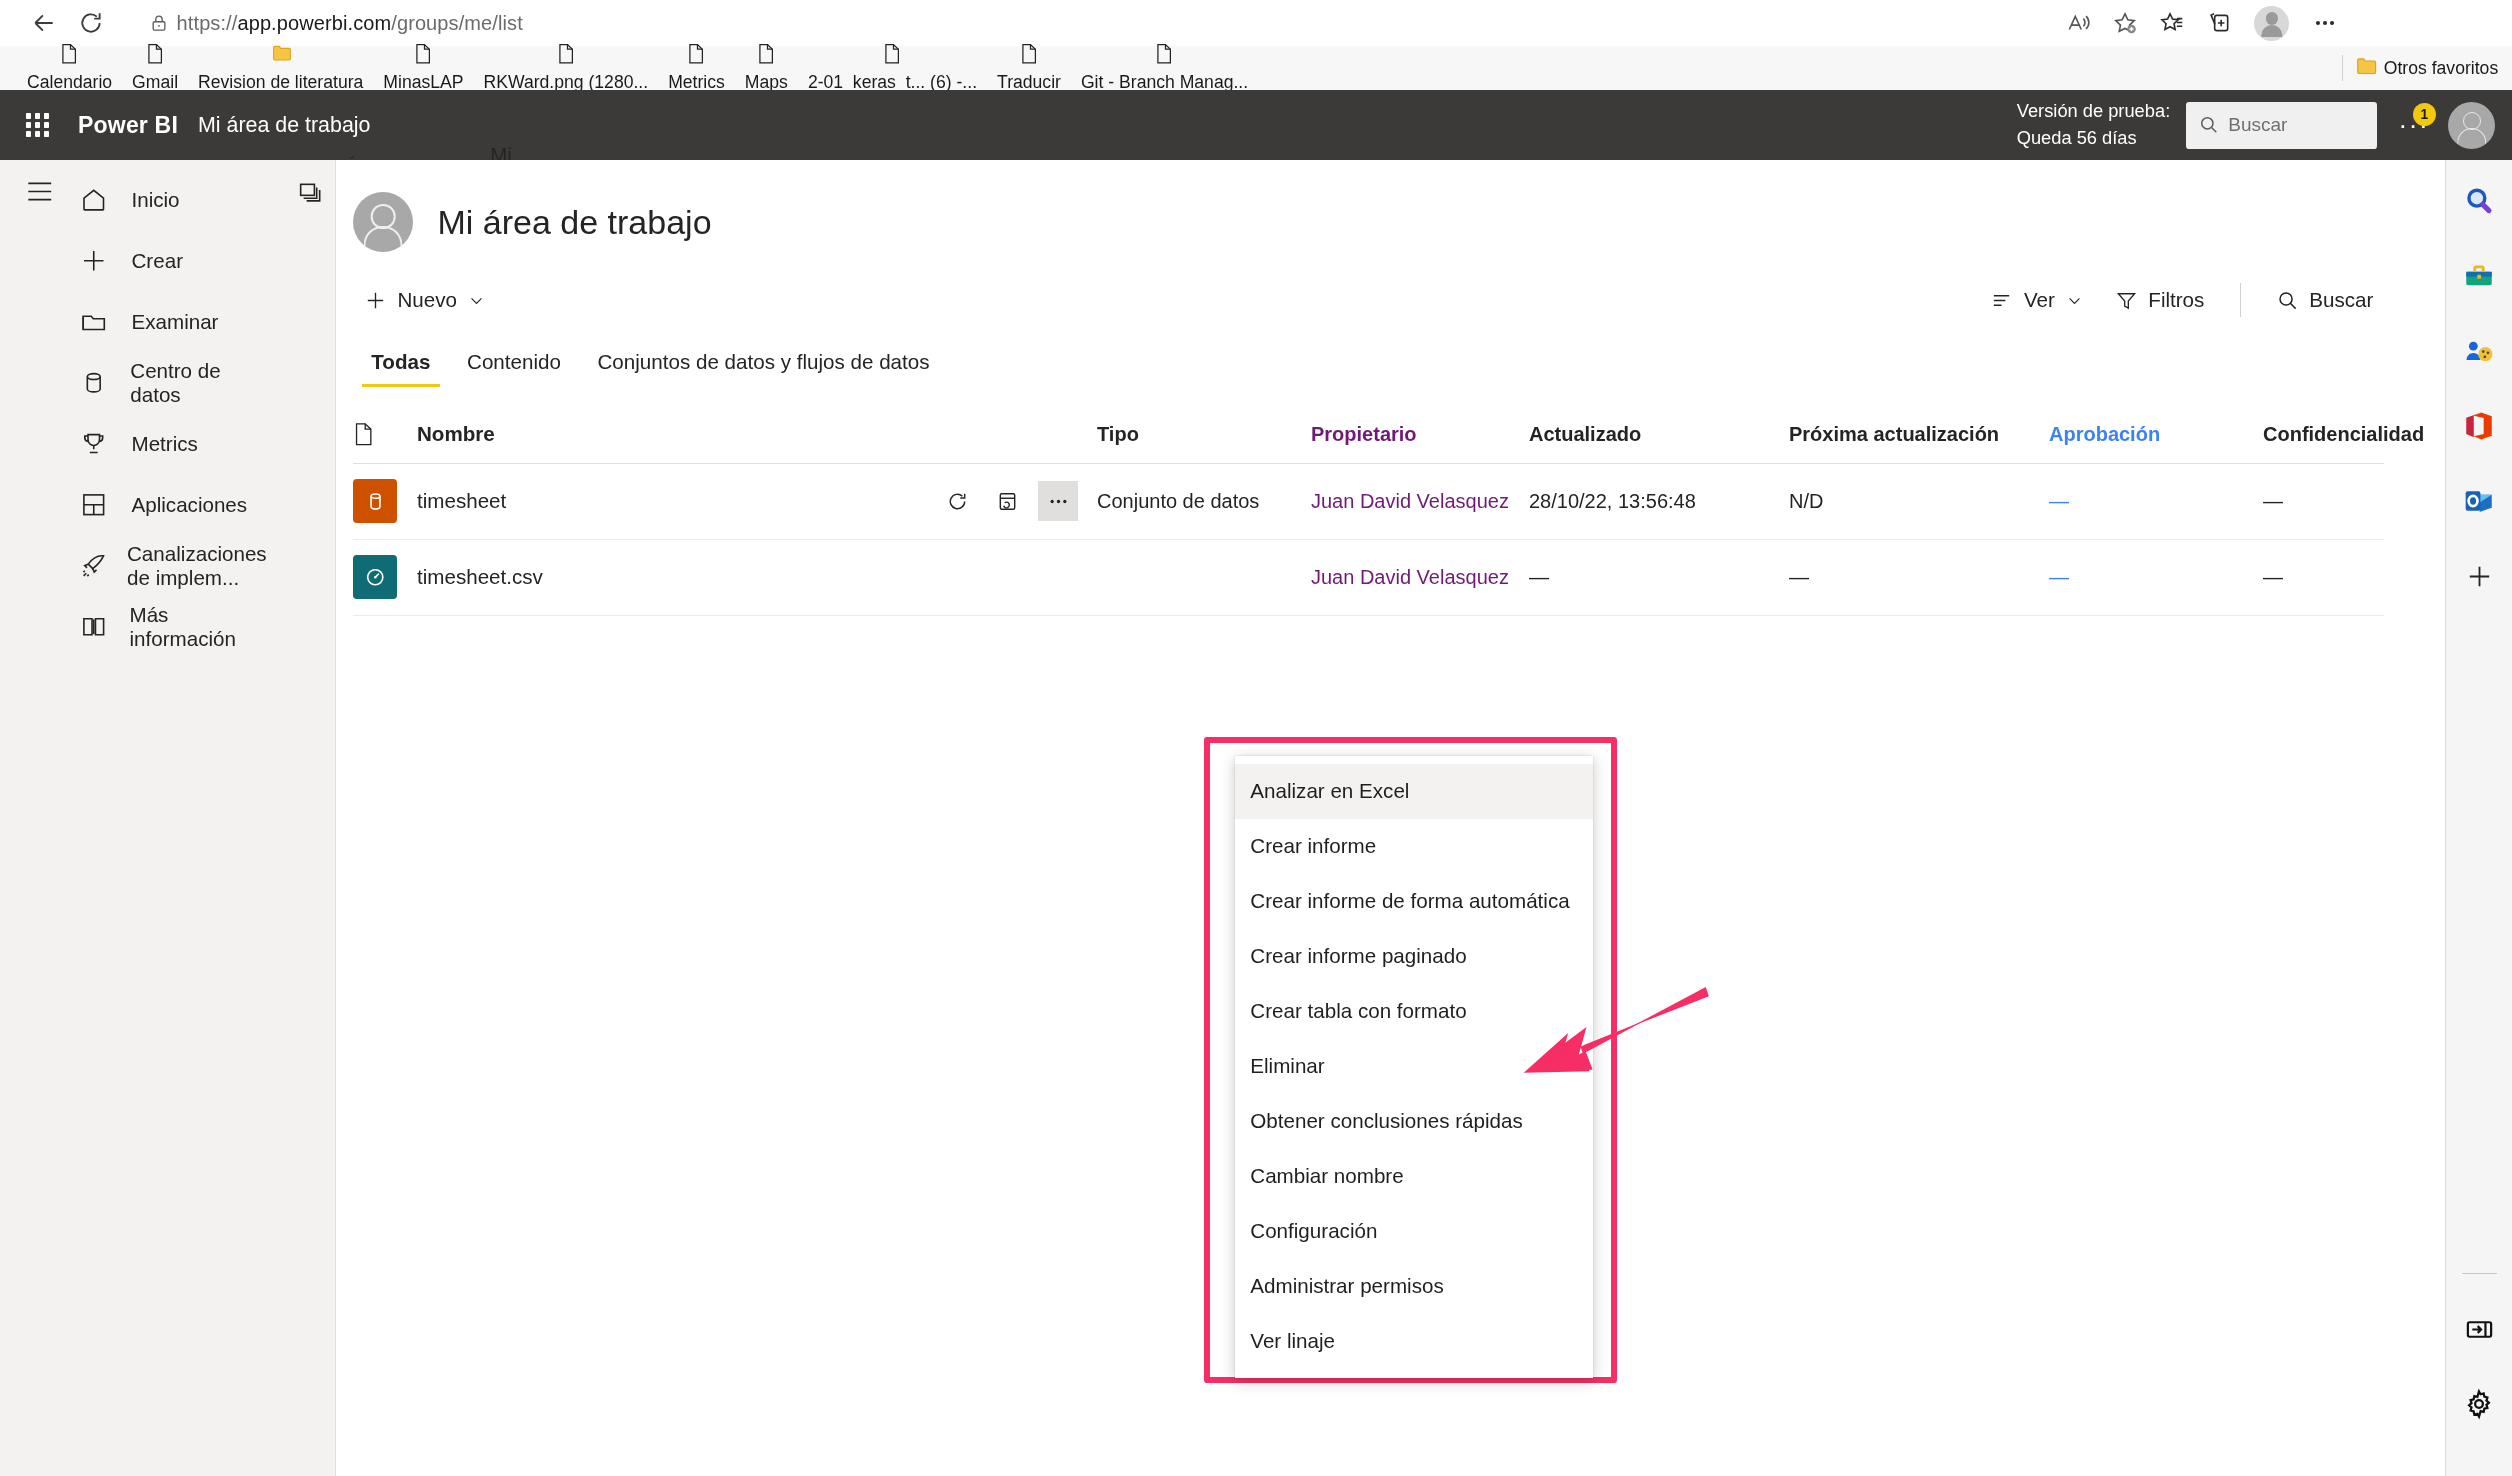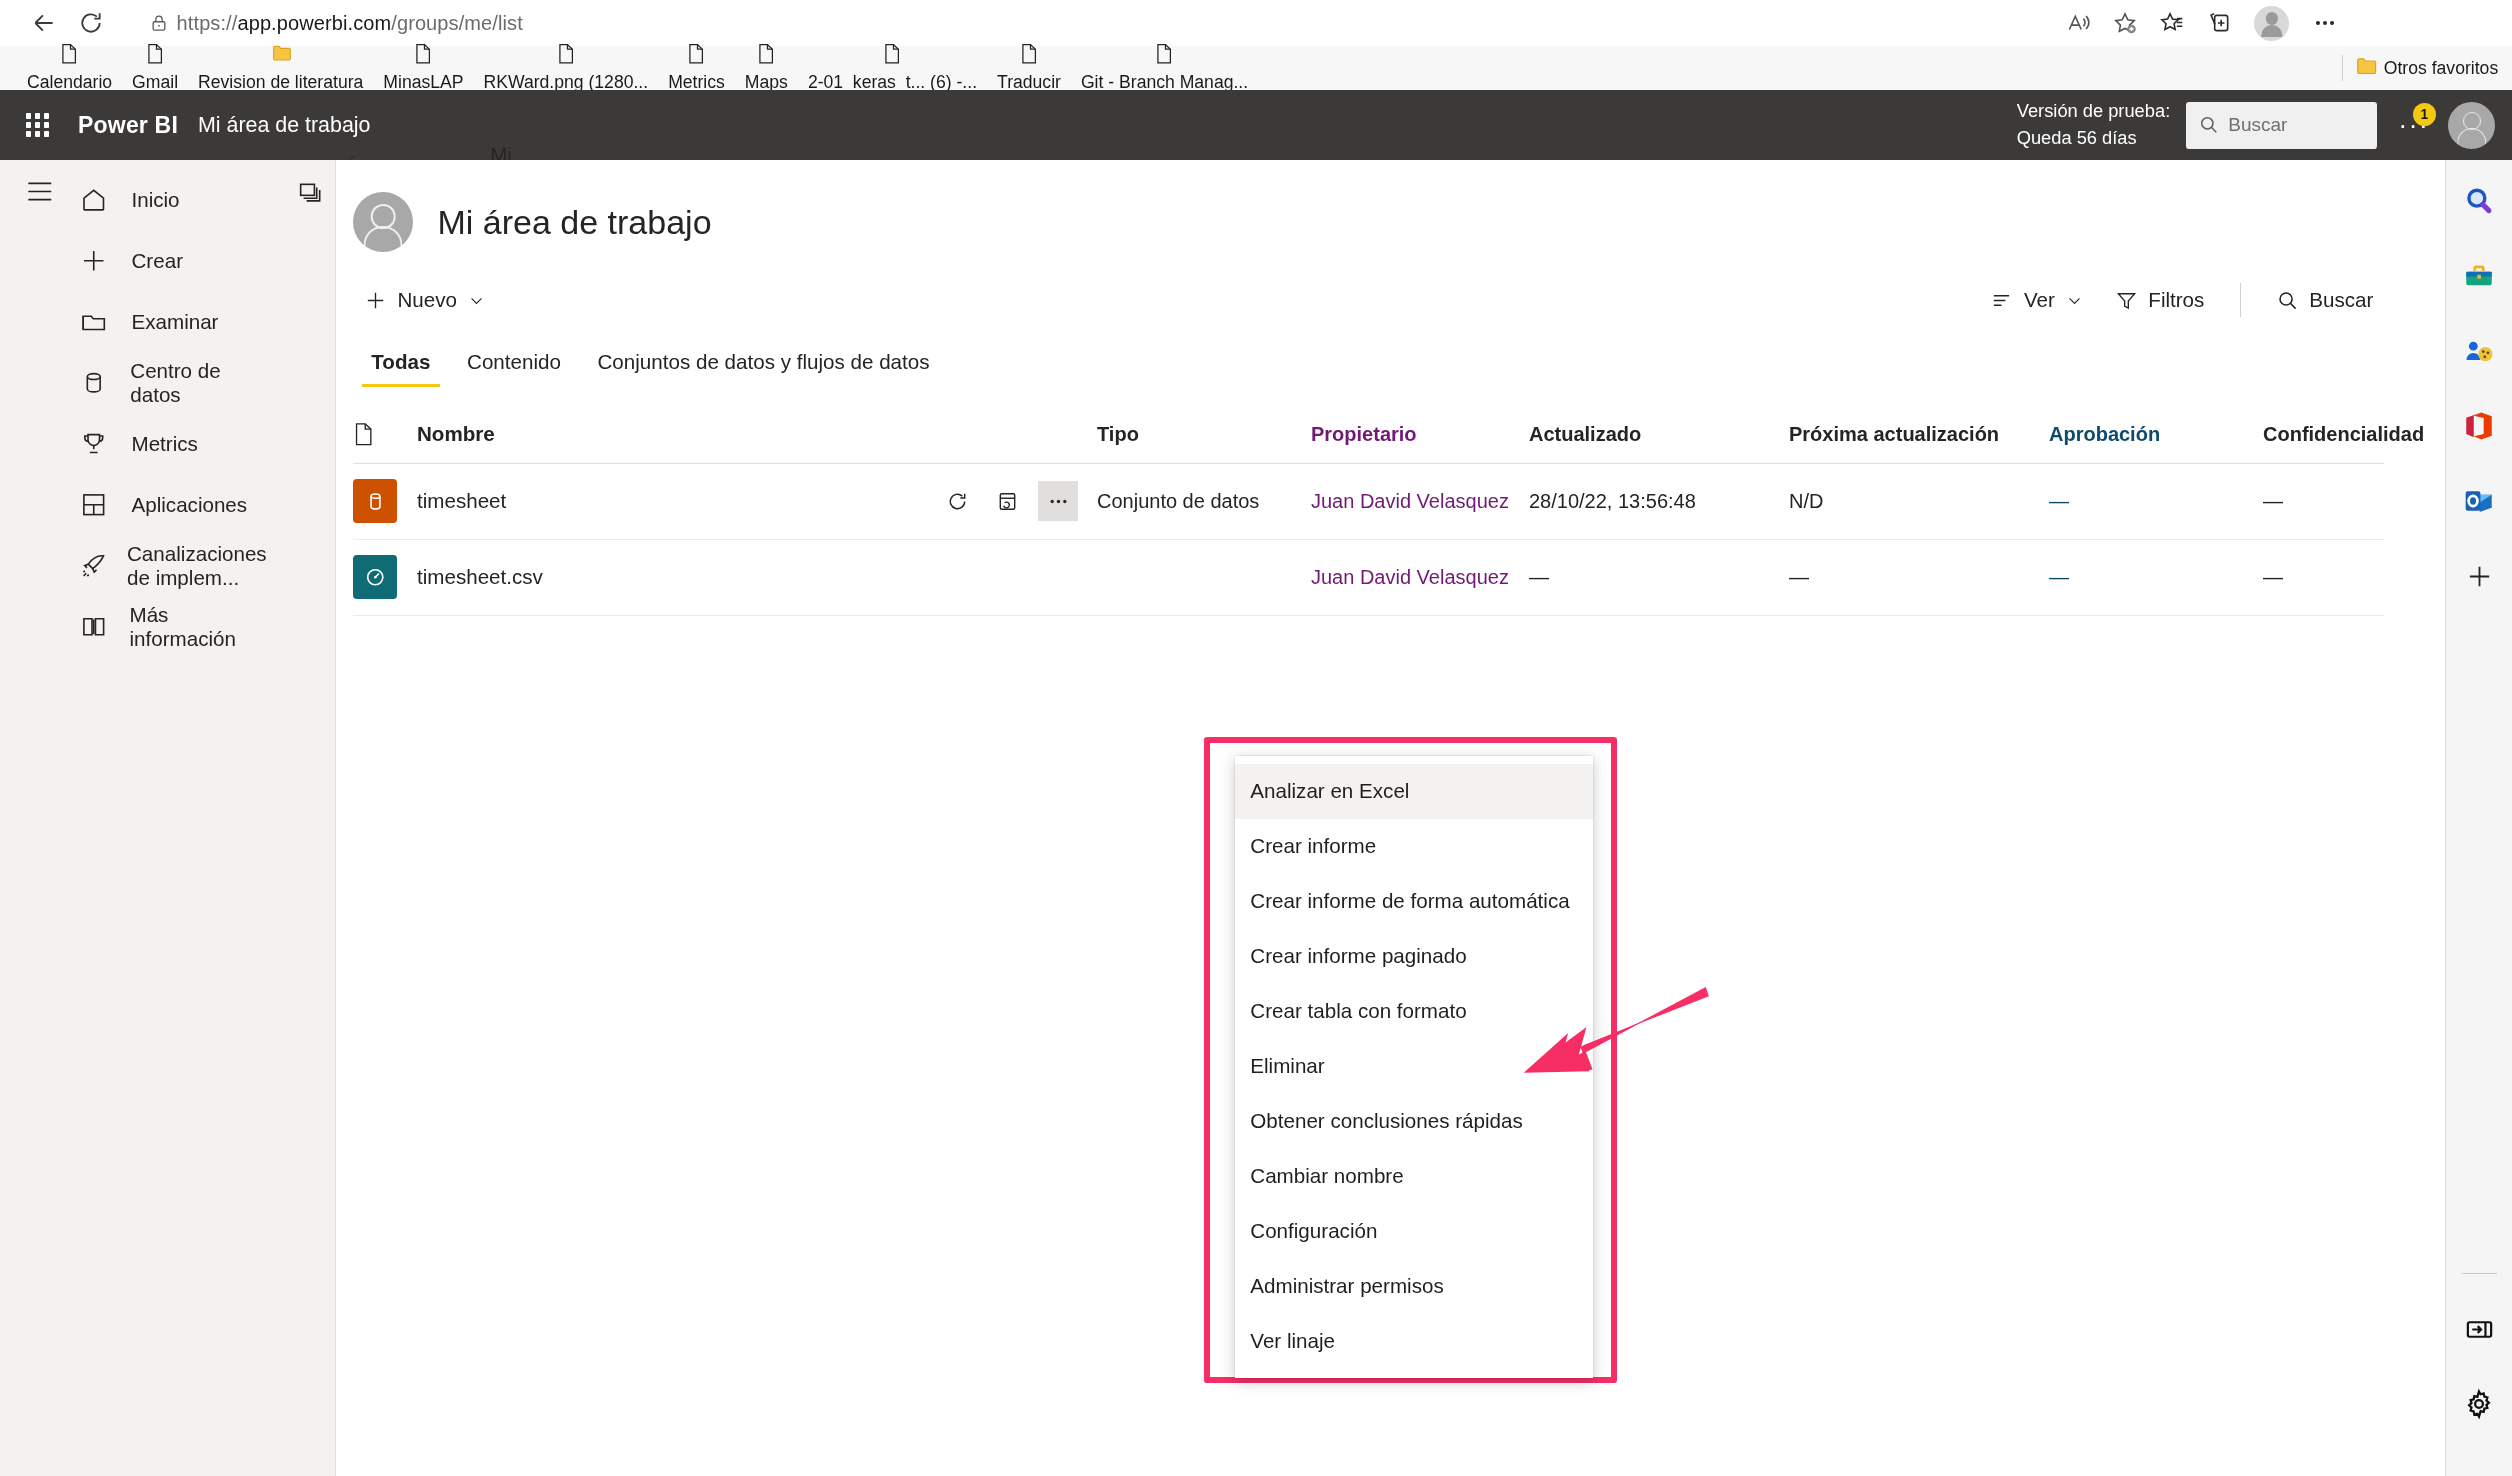--- a/index.html
+++ b/index.html
@@ -127,21 +127,21 @@
   .table { margin-top:18.3px; padding-left:17px; padding-right:61px;}
   .trow { display:flex; align-items:center; height:76px; border-bottom:0.8px solid #edebe9;}
   .thead { height:58px; border-bottom:0.8px solid #e1dfdd; color:#252423; font-size:20px; font-weight:bold;}
   .c-icon { flex:0 0 64px; display:flex; align-items:center; }
   .c-name { flex:0 0 520px; font-size:20.6px; color:#252423;}
   .c-actions { flex:0 0 160px; display:flex; align-items:center; gap:10.7px;}
   .c-type { flex:0 0 214px; font-size:20px; color:#252423;}
   .c-owner { flex:0 0 218px; font-size:20px; color:#701a75;}
   .c-updated { flex:0 0 260px; font-size:20px; color:#252423;}
   .c-next { flex:0 0 260px; font-size:20px; color:#252423;}
-  .c-approval { flex:0 0 214px; font-size:20px; color:#0c4a6e;}
+  .c-approval { flex:0 0 214px; font-size:20px; color:#3b82f6;}
   .c-sens { flex:1 1 auto; font-size:20px; color:#252423;}
 
   .tile { width:44px; height:44px; border-radius:3.8px; display:flex; align-items:center; justify-content:center;}
   .tile.dataset { background:#ce5100; }
   .tile.dataflow { background:#0f6c74; }
 
   .act-ico { width:40px; height:40px; display:flex; align-items:center; justify-content:center; color:#252423; }
   .act-ico.more-open { background:#e1dfdd; }
 
   

